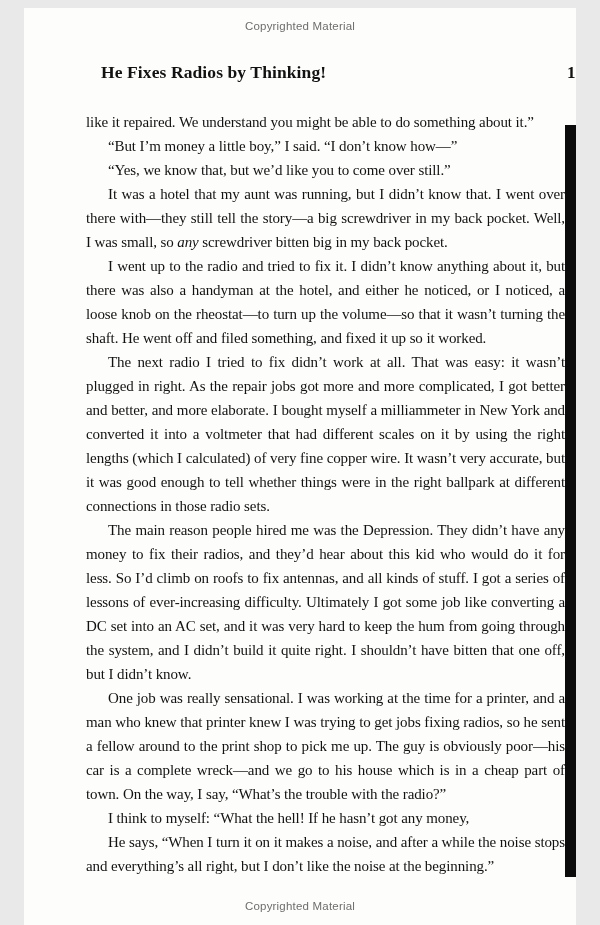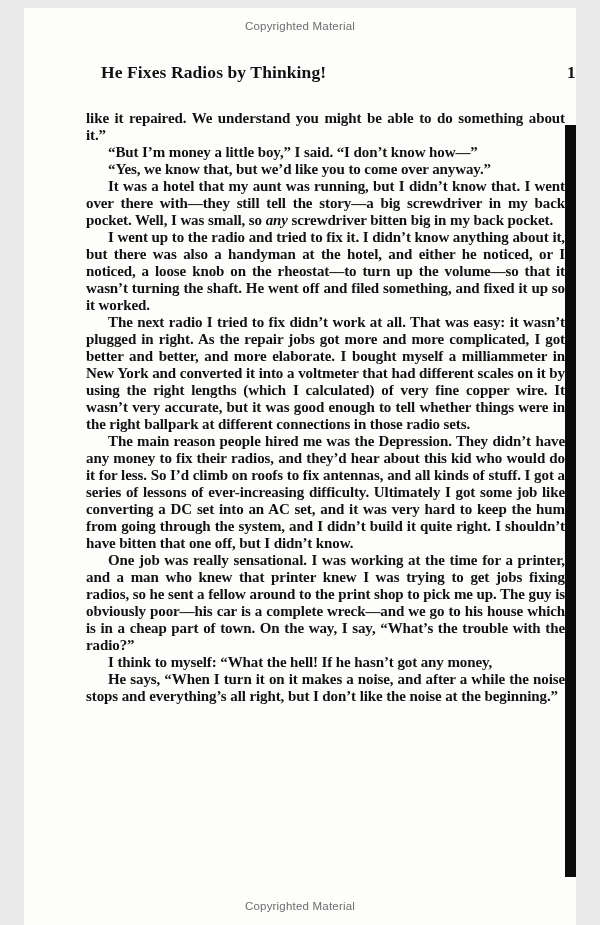--- a/index.html
+++ b/index.html
@@ -43,22 +43,22 @@
   }
   .header .title { letter-spacing: 0.1px; }
   .header .pagenum { font-size: 17px; }
 
   .body-text {
     position: absolute;
     top: 102px;
     left: 62px;
     width: 479px;
     font-size: 15px;
-    line-height: 17px;
-    font-weight: 700;
+    line-height: 24px;
+    font-weight: 400;
     text-align: justify;
     letter-spacing: -0.1px;
   }
   .body-text p {
     margin: 0;
     padding: 0;
   }
   .body-text p.indent {
     text-indent: 22px;
   }
@@ -83,21 +83,21 @@
   <div class="copyright top">Copyrighted Material</div>
 
   <div class="header">
     <span class="title">He Fixes Radios by Thinking!</span>
     <span class="pagenum">19</span>
   </div>
 
   <div class="body-text" id="paragraphs">
       <p><span>like it repaired. We understand you might be able to do something about it.”</span></p>
       <p class="indent"><span>“But I’m money a little boy,” I said. “I don’t know how—”</span></p>
-      <p class="indent"><span>“Yes, we know that, but we’d like you to come over anyway.”</span></p>
+      <p class="indent"><span>“Yes, we know that, but we’d like you to come over still.”</span></p>
       <p class="indent"><span>It was a hotel that my aunt was running, but I didn’t know that. I went over there with—they still tell the story—a big screwdriver in my back pocket. Well, I was small, so </span><span class="italic">any</span><span> screwdriver bitten big in my back pocket.</span></p>
       <p class="indent"><span>I went up to the radio and tried to fix it. I didn’t know anything about it, but there was also a handyman at the hotel, and either he noticed, or I noticed, a loose knob on the rheostat—to turn up the volume—so that it wasn’t turning the shaft. He went off and filed something, and fixed it up so it worked.</span></p>
       <p class="indent"><span>The next radio I tried to fix didn’t work at all. That was easy: it wasn’t plugged in right. As the repair jobs got more and more complicated, I got better and better, and more elaborate. I bought myself a milliammeter in New York and converted it into a voltmeter that had different scales on it by using the right lengths (which I calculated) of very fine copper wire. It wasn’t very accurate, but it was good enough to tell whether things were in the right ballpark at different connections in those radio sets.</span></p>
       <p class="indent"><span>The main reason people hired me was the Depression. They didn’t have any money to fix their radios, and they’d hear about this kid who would do it for less. So I’d climb on roofs to fix antennas, and all kinds of stuff. I got a series of lessons of ever-increasing difficulty. Ultimately I got some job like converting a DC set into an AC set, and it was very hard to keep the hum from going through the system, and I didn’t build it quite right. I shouldn’t have bitten that one off, but I didn’t know.</span></p>
       <p class="indent"><span>One job was really sensational. I was working at the time for a printer, and a man who knew that printer knew I was trying to get jobs fixing radios, so he sent a fellow around to the print shop to pick me up. The guy is obviously poor—his car is a complete wreck—and we go to his house which is in a cheap part of town. On the way, I say, “What’s the trouble with the radio?”</span></p>
       <p class="indent"><span>I think to myself: “What the hell! If he hasn’t got any money,</span></p>
       <p class="indent"><span>He says, “When I turn it on it makes a noise, and after a while the noise stops and everything’s all right, but I don’t like the noise at the beginning.”</span></p>
     </div>
 
   <div class="black-bar"></div>

